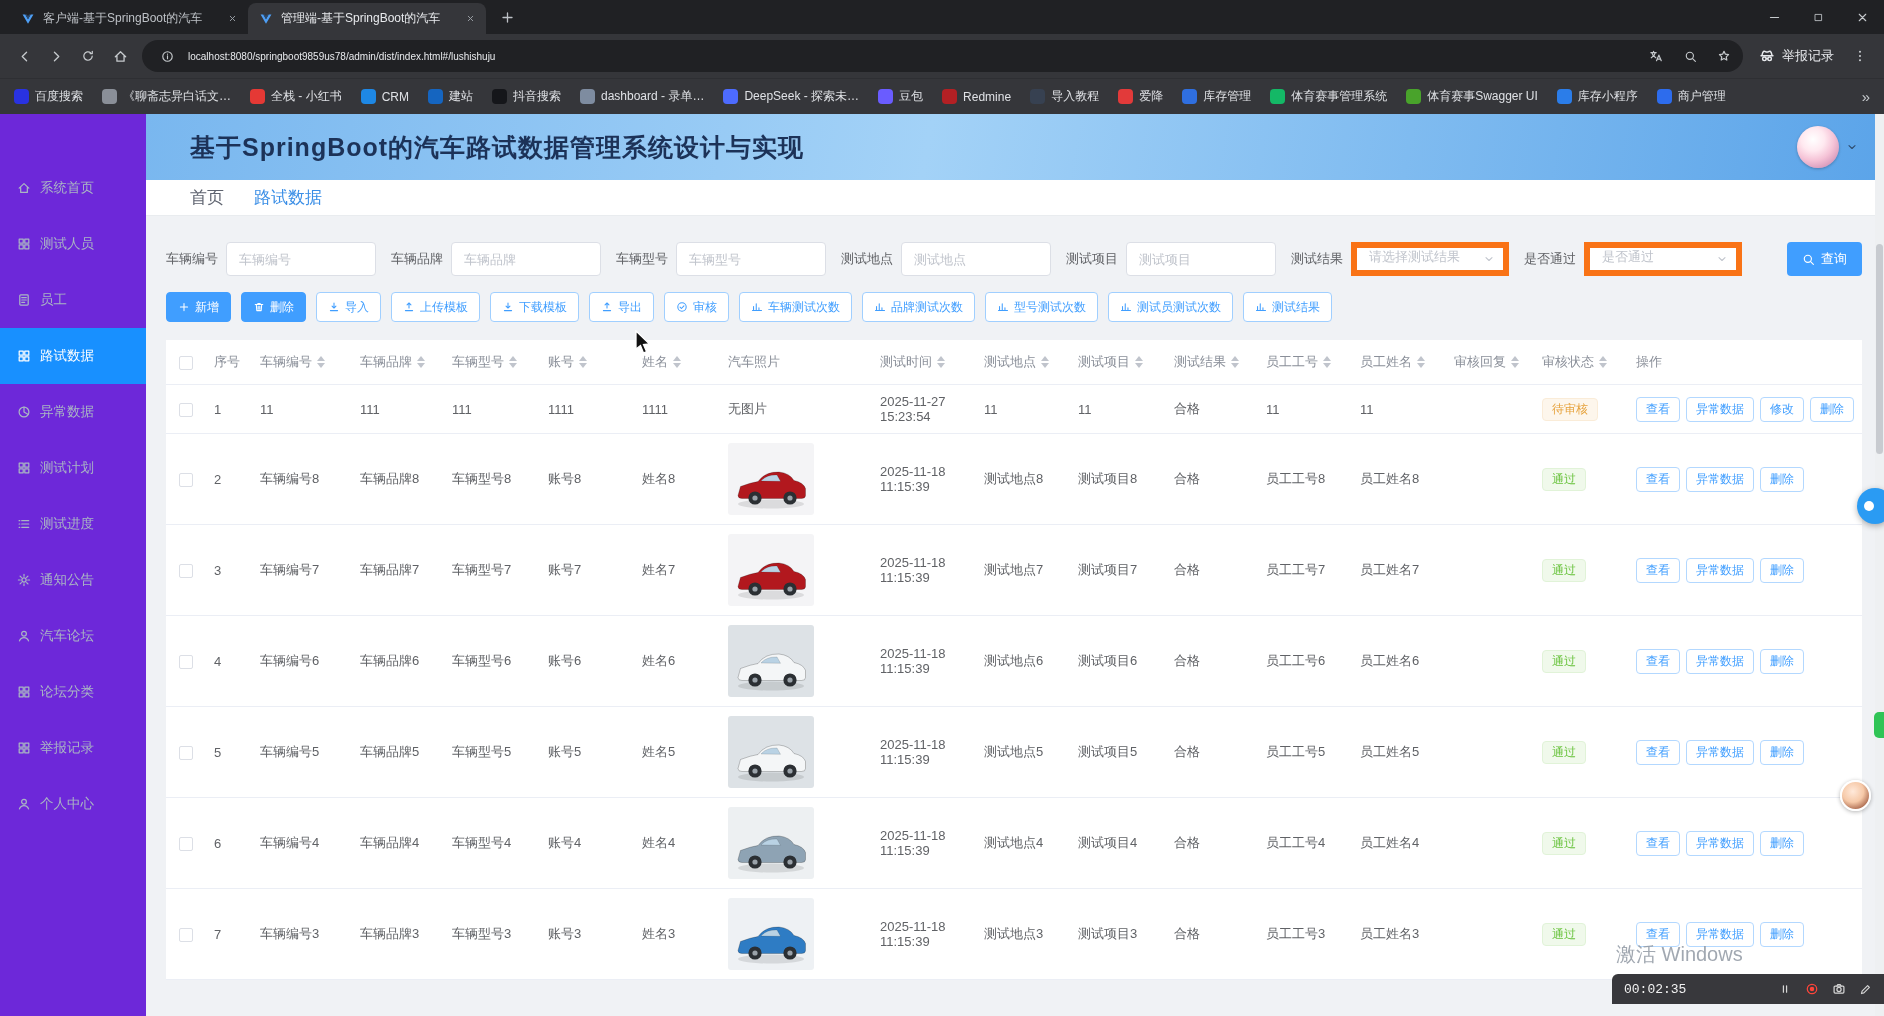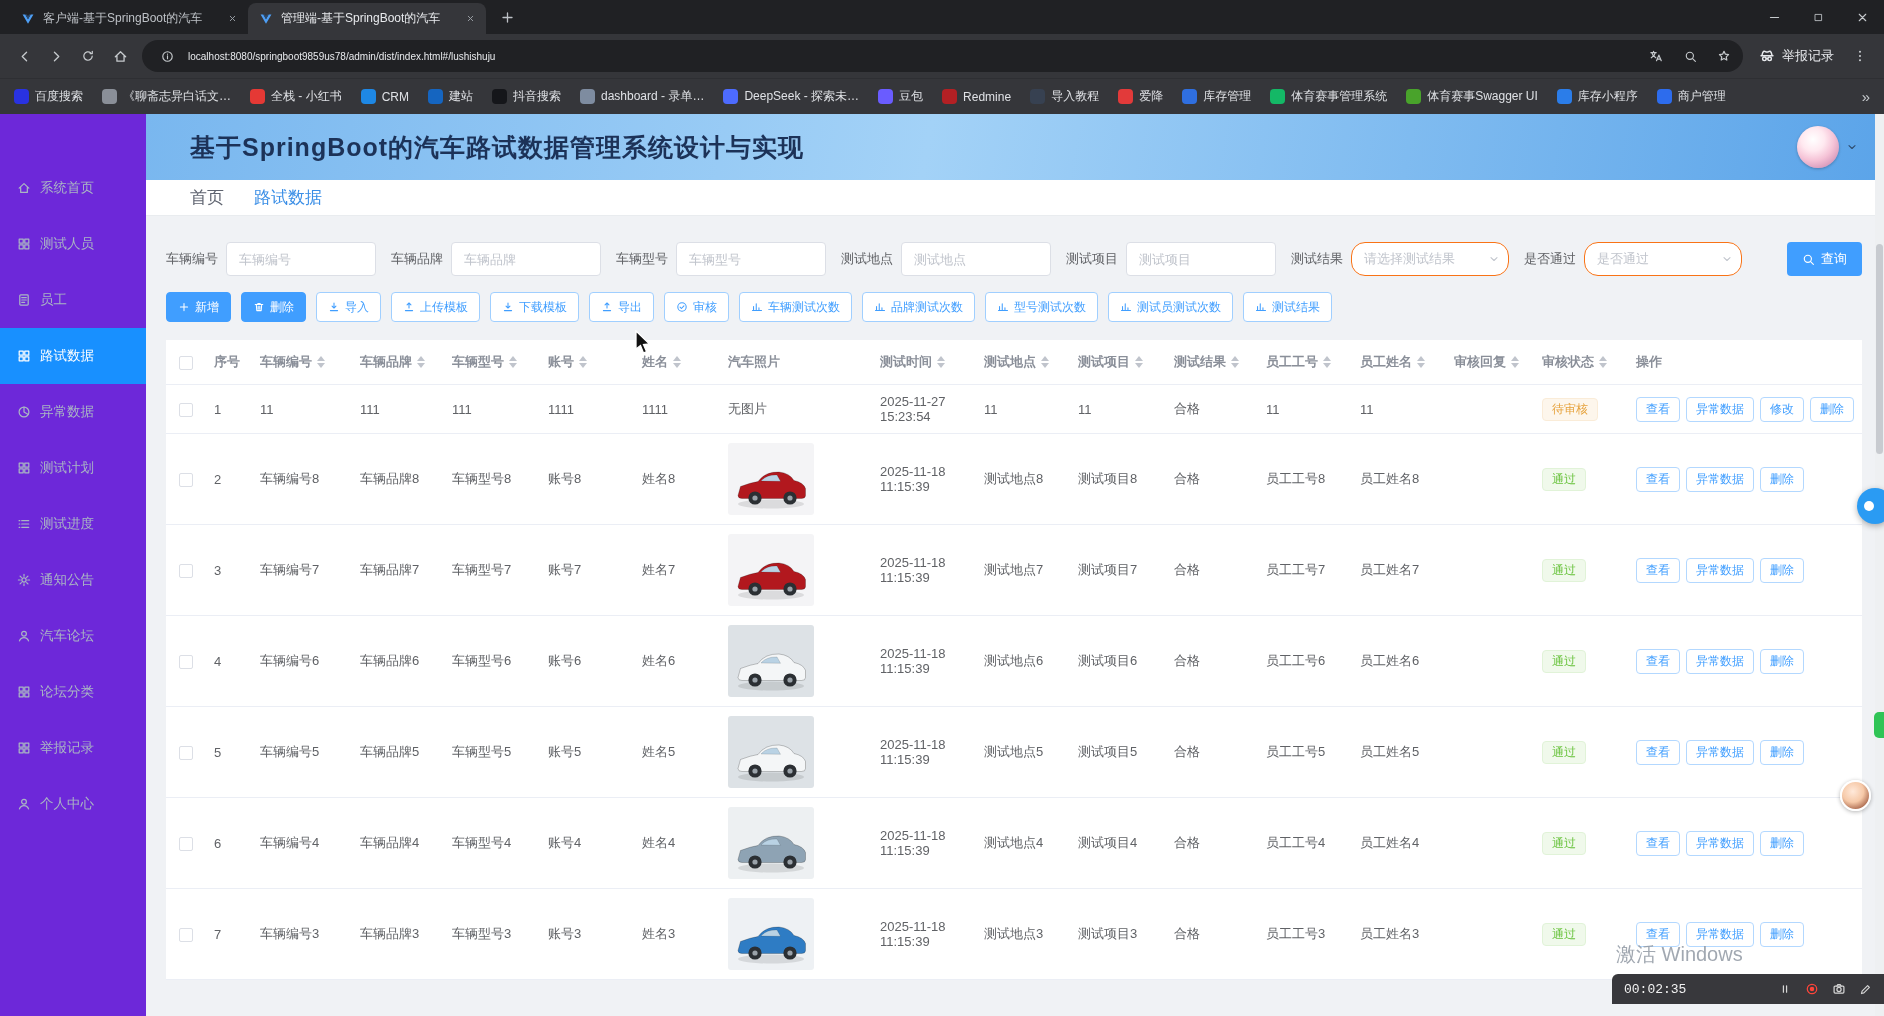--- a/index.html
+++ b/index.html
@@ -50,34 +50,34 @@
 .nav-tab{font-size:17px;color:#5f6470;cursor:pointer}
 .nav-tab.active{color:#3a8ee6}
 
 .content{flex:1;padding:26px 22px 0 20px;overflow:hidden;position:relative}
 .filter-row{display:flex;align-items:center}
 .filters{display:flex;align-items:center;gap:15px;flex-wrap:nowrap}
 .fgroup{display:flex;align-items:center;gap:8px}
 .flabel{font-size:13px;color:#606266;white-space:nowrap}
 .inp{width:150px;height:34px;border:1px solid #dcdfe6;border-radius:4px;padding:0 12px;font-size:13px;color:#606266;background:#fff;outline:none;font-family:inherit}
 .inp::placeholder{color:#c0c4cc}
-.sel{width:158px;height:34px;border:1px solid #f97316;border-radius:14px;background:#fff;display:flex;align-items:center;justify-content:space-between;padding:0 8px 0 12px;cursor:pointer}
+.sel{width:158px;height:34px;border:6px solid #f97316;border-radius:0;background:#fff;display:flex;justify-content:space-between;padding:0 8px 0 12px;cursor:pointer}
 .sel .ph{font-size:13px;color:#c0c4cc;white-space:nowrap;overflow:hidden}
 .sel .ic{color:#c0c4cc}
 .search-btn{margin-left:auto;height:34px;padding:0 15px;border:none;border-radius:4px;background:#409eff;color:#fff;font-size:13px;display:inline-flex;align-items:center;gap:6px;font-family:inherit;cursor:pointer;white-space:nowrap}
 
 .toolbar-row{margin-top:16px;display:flex;align-items:center;gap:10px;flex-wrap:nowrap}
 .btn{height:30px;padding:0 11px;border-radius:4px;font-size:12px;display:inline-flex;align-items:center;gap:5px;cursor:pointer;font-family:inherit;white-space:nowrap}
 .btn.primary{background:#409eff;border:1px solid #409eff;color:#fff}
 .btn.plain{background:#fff;border:1px solid #a0cfff;color:#409eff}
 
 .table-wrap{margin-top:18px;background:#fff}
 table{width:100%;border-collapse:collapse;table-layout:fixed}
 th,td{text-align:left;padding:9px 8px;border-bottom:1px solid #ebeef5;font-size:13px;vertical-align:middle;word-wrap:break-word;overflow:hidden}
-th{color:#8a8f99;font-weight:bold;height:44px;padding:13px 8px;white-space:nowrap}
+th{color:#8a8f99;font-weight:normal;height:44px;padding:13px 8px;white-space:nowrap}
 td{color:#606266}
 .tc{text-align:center}
 .thw{display:inline-flex;align-items:center}
 .cb{display:inline-block;width:14px;height:14px;border:1px solid #dcdfe6;border-radius:2px;background:#fff;vertical-align:middle;cursor:pointer}
 .sort{display:inline-flex;flex-direction:column;margin-left:5px;cursor:pointer}
 .sort i{display:block;width:0;height:0;border-left:4px solid transparent;border-right:4px solid transparent}
 .sort .up{border-bottom:5px solid #c0c4cc;margin-bottom:2px}
 .sort .down{border-top:5px solid #c0c4cc}
 .badge{display:inline-block;padding:1px 9px;font-size:12px;border-radius:4px;line-height:19px;white-space:nowrap}
 .badge.pending{color:#e6a23c;background:#fdf6ec;border:1px solid #faecd8}

